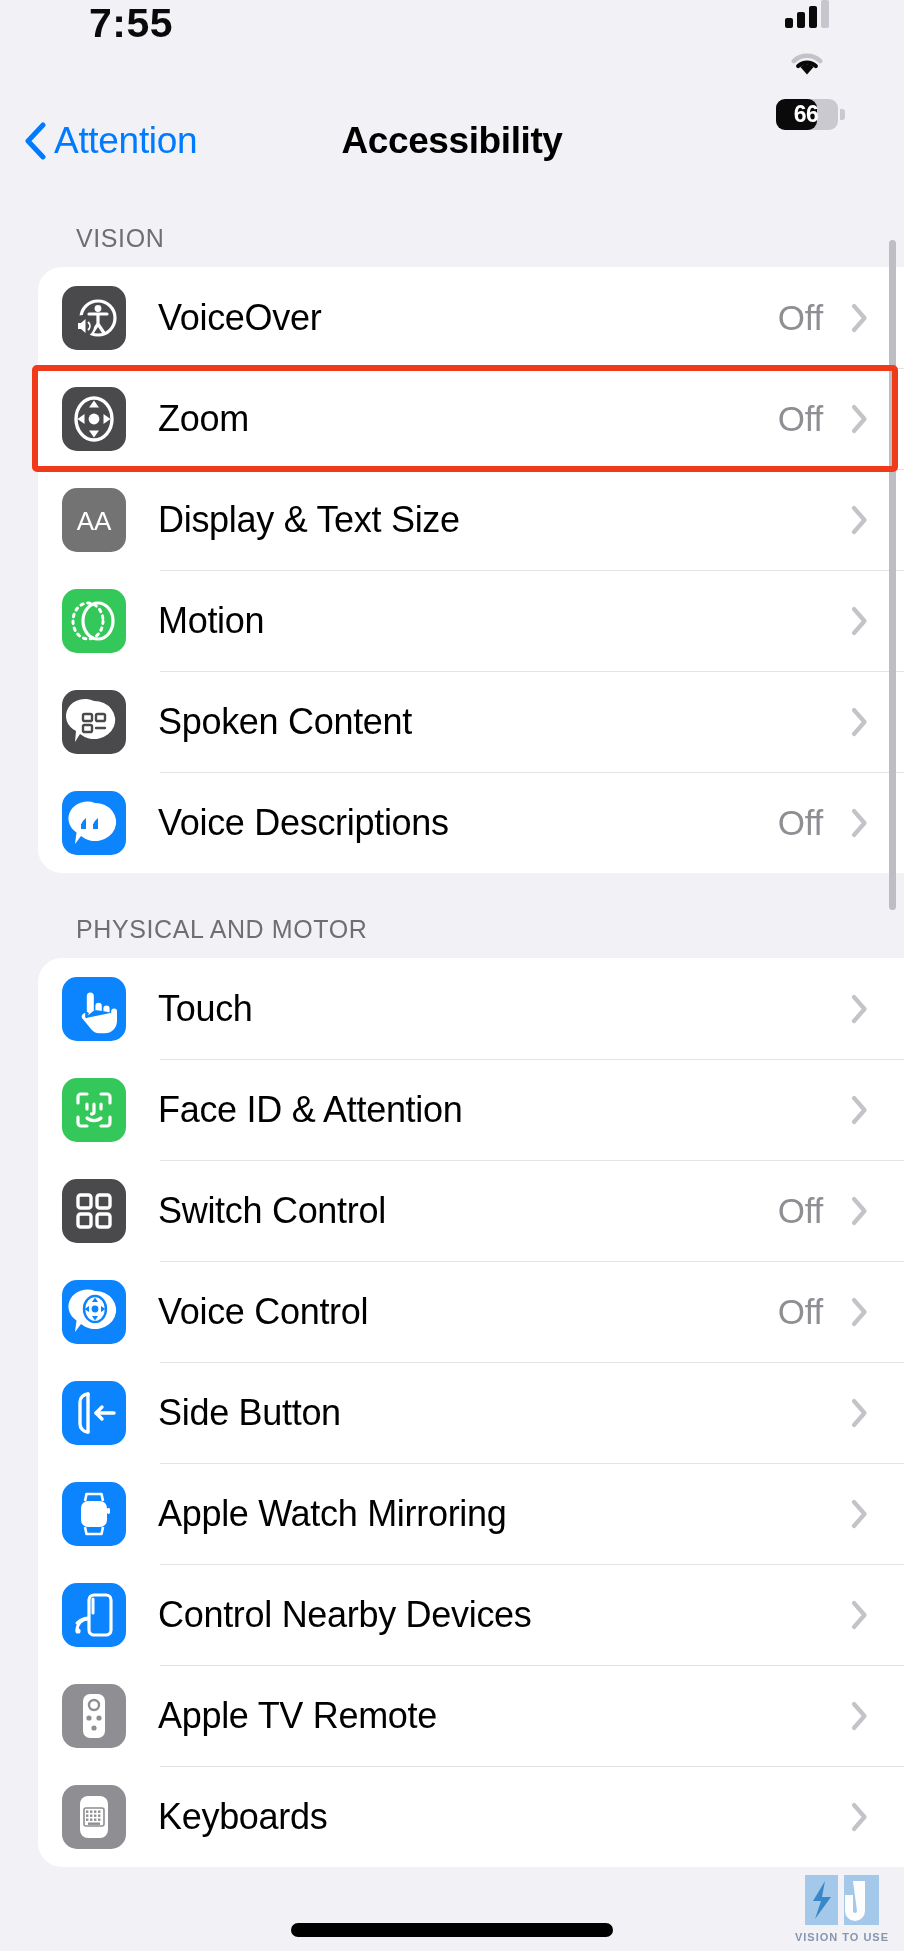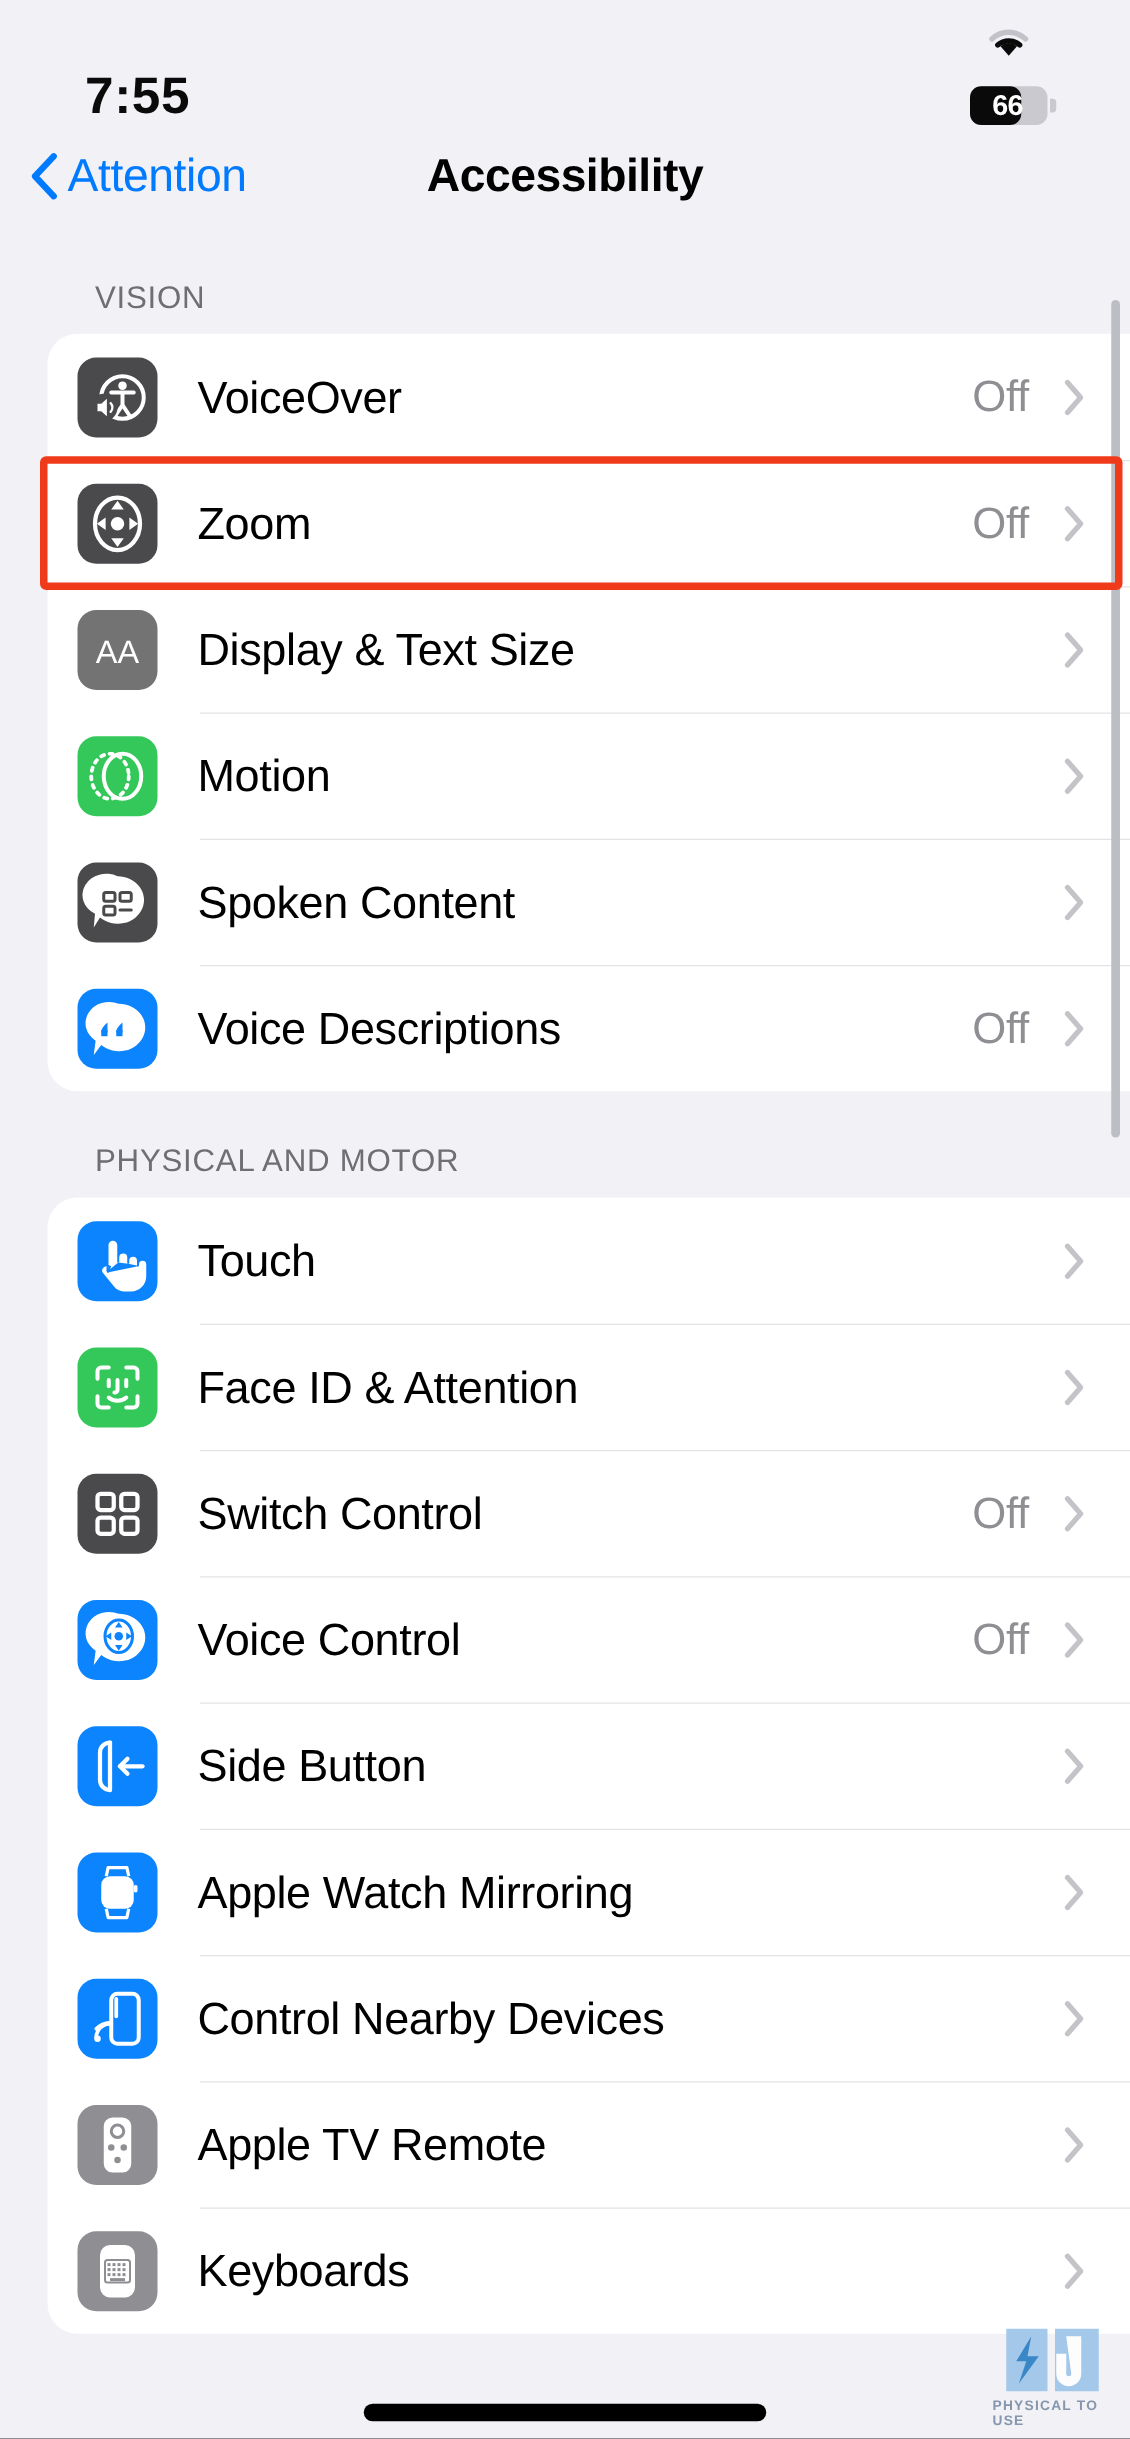--- a/index.html
+++ b/index.html
@@ -13,23 +13,23 @@
     position: relative;
     width: 904px; height: 1951px;
     background: #f1f1f6;
     overflow: hidden;
   }
 
   
   .status-bar {
     position: absolute; top: 0; left: 0; right: 0;
     height: 100px;
-    display: flex; align-items: flex-end;
+    display: flex; align-items: flex-start;
     justify-content: space-between;
-    padding: 0 66px 0 68px;
+    padding: 0 66px 0 89px;
   }
   .status-time {
     font-size: 41px; font-weight: 700; color: #0a0a0a;
     letter-spacing: 0.5px;
   }
   .status-icons { display: flex; align-items: center; gap: 22px; flex-direction: column; }
 
   .cellular { display: flex; align-items: flex-end; gap: 4px; height: 28px; }
   .cellular i {
     display: block; width: 8px; background: #0a0a0a; border-radius: 2px;
@@ -445,17 +445,17 @@
 
   <div class="home-indicator"></div>
 
   <div class="watermark">
     <svg class="watermark-mark" viewBox="0 0 78 58">
       <rect x="2" y="4" width="33" height="50" fill="#9ec5ea"></rect>
       <rect x="41" y="4" width="35" height="50" fill="#9ec5ea"></rect>
       <path d="M22 10 L10 30 L18 30 L12 48 L28 26 L19 26 Z" fill="#2b7fc4"></path>
       <path d="M50 10 L62 10 L62 40 a10 10 0 0 1 -20 0 L42 24 L50 24 L50 40 a2 2 0 0 0 4 0 Z" fill="#ffffff"></path>
     </svg>
-    <div class="watermark-text">PHYSICAL TO USE</div>
+    <div class="watermark-text">VISION TO USE</div>
   </div>
 
 <div class="highlight-box" style="top: 365px; height: 107px;"></div>
   </div>
 
 </body></html>

